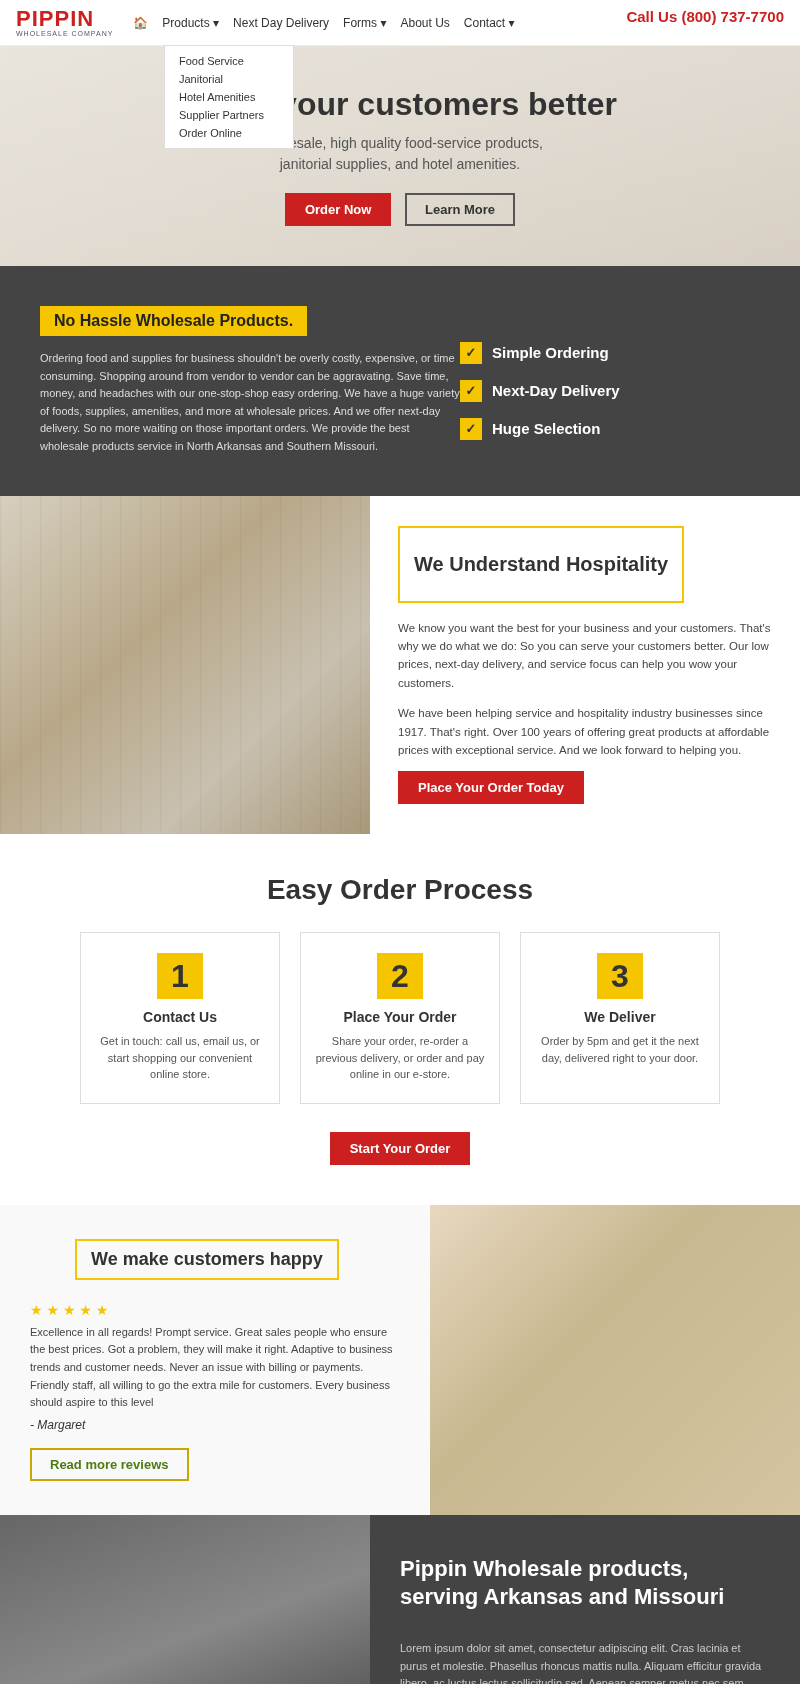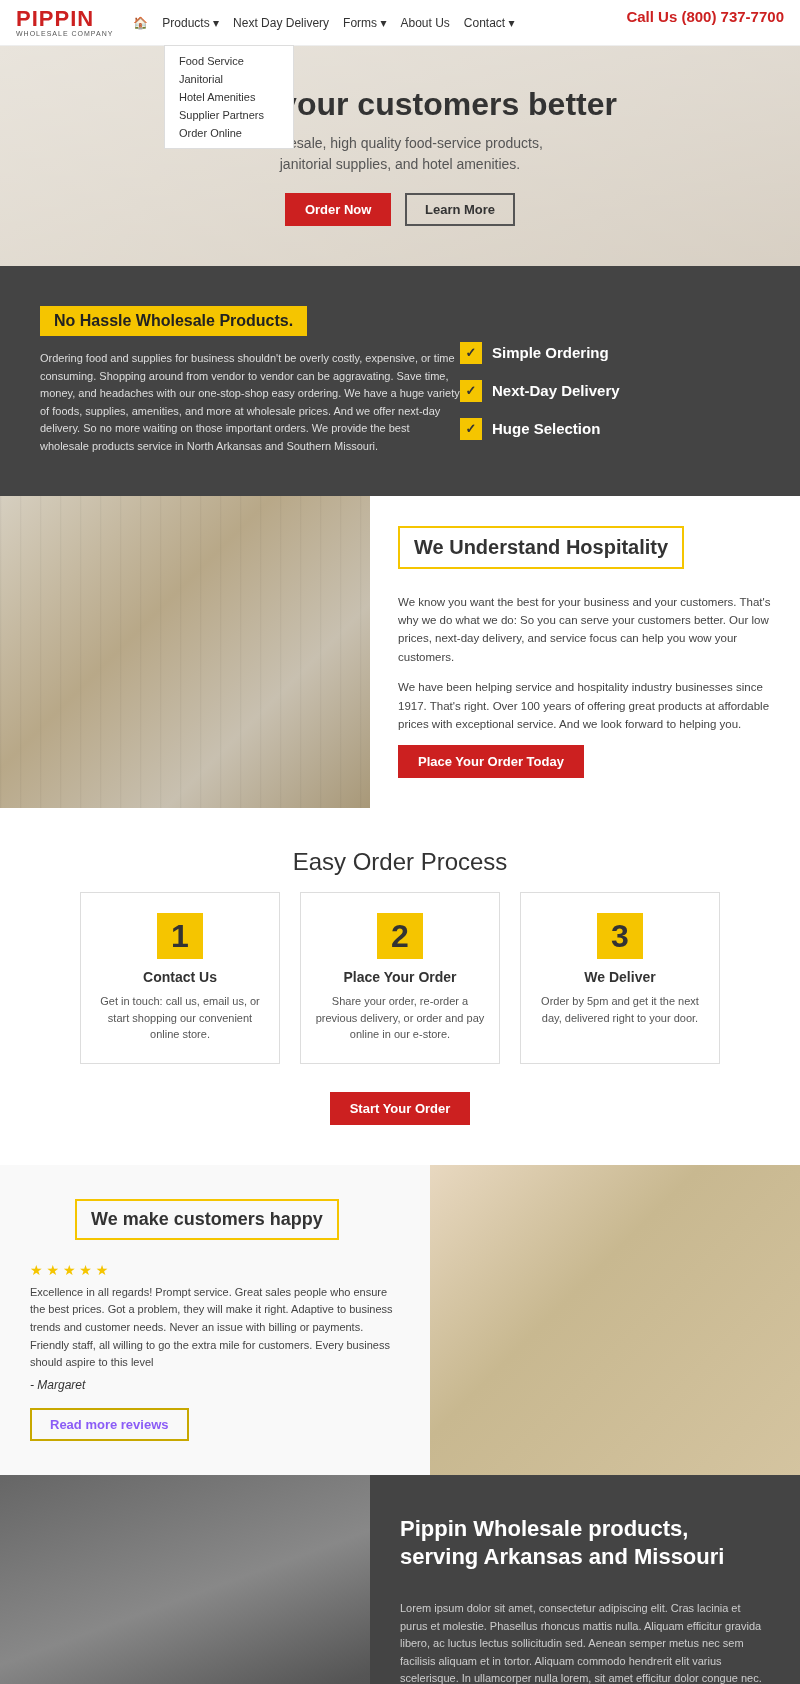--- a/index.html
+++ b/index.html
@@ -16,41 +16,41 @@
     .dropdown-menu { position: absolute; top: 100%; left: 164px; background: #fff; border: 1px solid #ddd; padding: 6px 0; z-index: 200; min-width: 130px; }
     .dropdown-menu a { display: block; padding: 3px 14px; font-size: 11px; color: #333; text-decoration: none; }
 
     
     .hero { position: relative; background: linear-gradient(rgba(255,255,255,0.55), rgba(255,255,255,0.55)), #c8b89a; min-height: 220px; display: flex; align-items: center; justify-content: center; text-align: center; padding: 40px 20px; overflow: hidden; }
     .hero-content { position: relative; z-index: 2; }
     .hero-title { font-size: 32px; font-weight: 700; color: #333; margin-bottom: 10px; }
     .hero-sub { font-size: 14px; color: #555; line-height: 1.5; margin-bottom: 18px; }
     .btn-red { background: #cc2020; color: #fff; border: none; padding: 9px 20px; font-size: 13px; cursor: pointer; font-weight: bold; }
     .btn-outline-dark { background: transparent; color: #333; border: 2px solid #555; padding: 7px 18px; font-size: 13px; cursor: pointer; font-weight: bold; margin-left: 10px; }
-    .btn-outline-yellow { background: transparent; color: #8b5cf6; border: 2px solid #c8a800; padding: 7px 18px; font-size: 13px; cursor: pointer; font-weight: bold; }
+    .btn-outline-yellow { background: transparent; color: #4d7c0f; border: 2px solid #c8a800; padding: 7px 18px; font-size: 13px; cursor: pointer; font-weight: bold; }
 
     
     .dark-section { background: #444; color: #fff; padding: 40px 40px; display: flex; }
     .dark-left { flex: 1.4; }
     .dark-title-box { background: #f5c500; color: #222; display: inline-block; padding: 6px 14px; font-size: 16px; font-weight: bold; margin-bottom: 14px; }
     .dark-left p { font-size: 11px; line-height: 1.6; color: #ddd; }
     .dark-right { flex: 1; display: flex; flex-direction: column; justify-content: center; gap: 16px; padding-top: 20px; }
     .check-item { display: flex; align-items: center; gap: 10px; font-size: 15px; font-weight: bold; color: #fff; }
     .check-icon { width: 22px; height: 22px; background: #f5c500; display: flex; align-items: center; justify-content: center; color: #333; font-size: 13px; flex-shrink: 0; }
 
     
     .hospitality { display: flex; min-height: 280px; }
     .hosp-img { flex: 0 0 370px; background: #888; overflow: hidden; }
     .hosp-content { flex: 1; padding: 30px 28px; background: #fff; }
-    .hosp-title-box { border: 2px solid #f5c500; display: inline-block; padding: 8px 14px; font-size: 20px; font-weight: bold; color: #333; margin-bottom: 24px; }
+    .hosp-title-box { border: 2px solid #f5c500; display: inline-block; padding: 25px 14px; font-size: 20px; font-weight: bold; color: #333; margin-bottom: 16px; }
     .hosp-content p { font-size: 11.5px; line-height: 1.6; color: #444; margin-bottom: 12px; }
 
     
     .order-process { padding: 40px 30px; text-align: center; background: #fff; }
-    .order-title { font-size: 24px; font-weight: normal; color: #333; margin-bottom: 16px; }
+    .order-title { font-size: 28px; font-weight: bold; color: #333; margin-bottom: 26px; }
     .steps { display: flex; gap: 20px; justify-content: center; margin-bottom: 28px; }
     .step-card { flex: 1; border: 1px solid #ddd; padding: 20px 14px; text-align: center; max-width: 200px; }
     .step-num { background: #f5c500; color: #333; font-size: 32px; font-weight: 900; width: 46px; height: 46px; display: flex; align-items: center; justify-content: center; margin: 0 auto 10px; }
     .step-card h3 { font-size: 14px; font-weight: bold; margin-bottom: 8px; }
     .step-card p { font-size: 11px; color: #555; line-height: 1.5; }
 
     
     .happy-section { display: flex; min-height: 280px; background: #f9f9f9; }
     .happy-left { flex: 1; padding: 34px 30px; }
     .happy-title-box { border: 2px solid #f5c500; display: inline-block; padding: 8px 14px; font-size: 18px; font-weight: bold; color: #333; margin-bottom: 16px; margin-left: 45px; }

